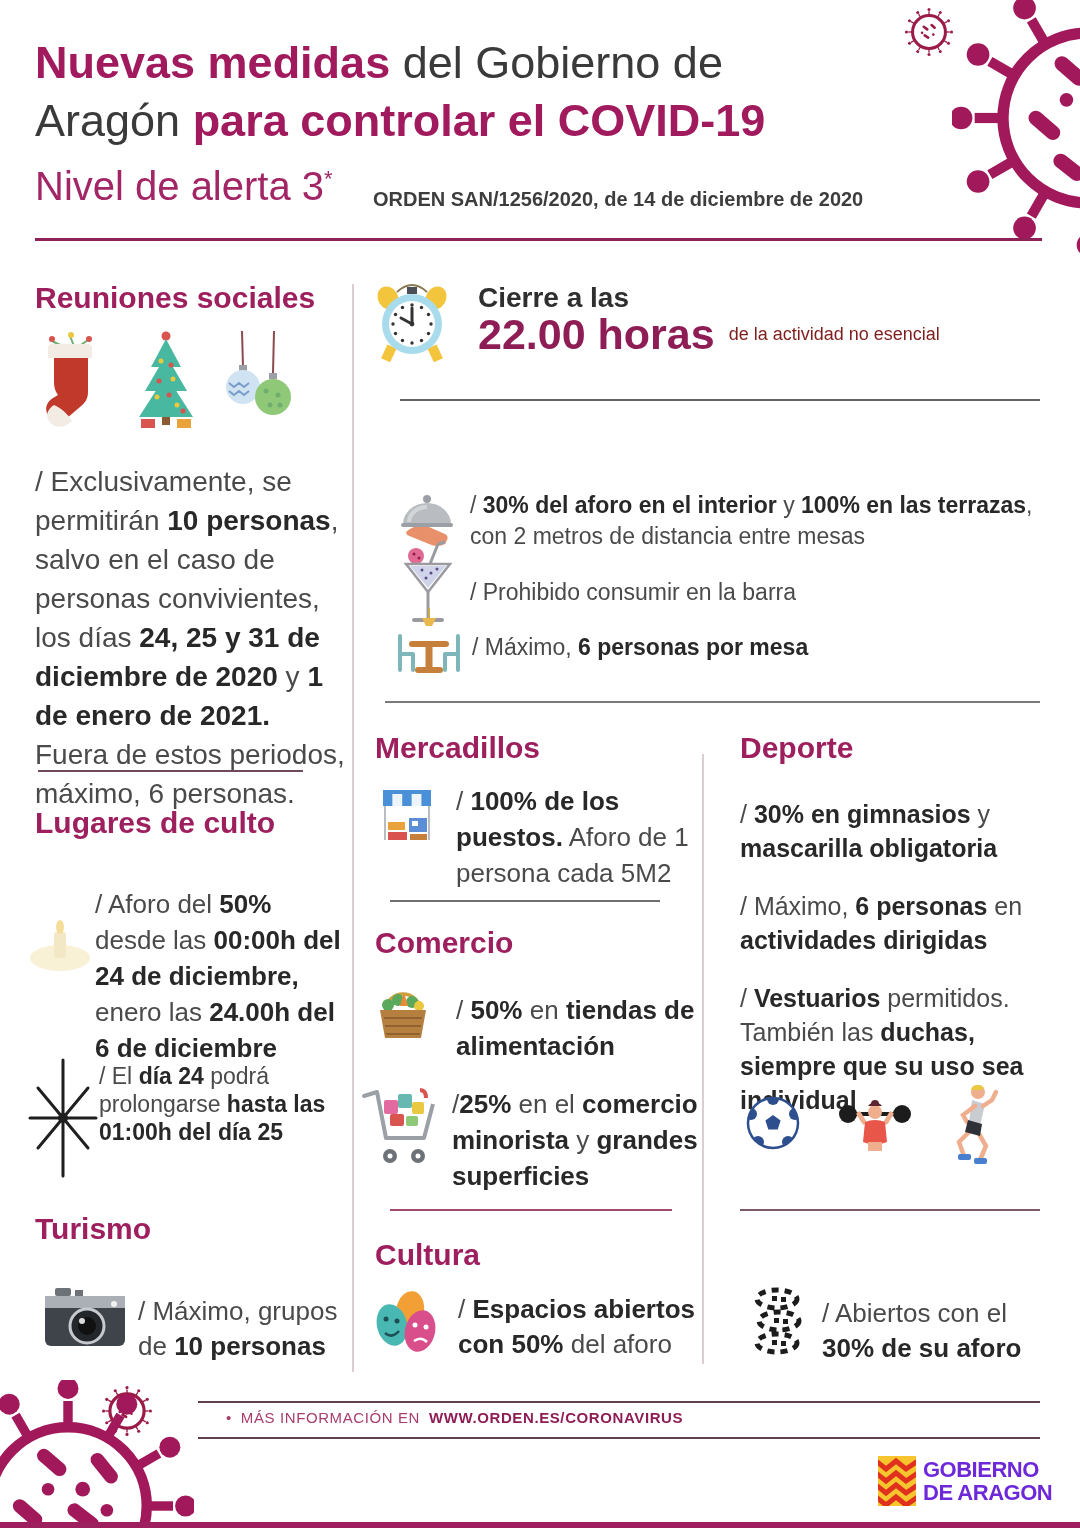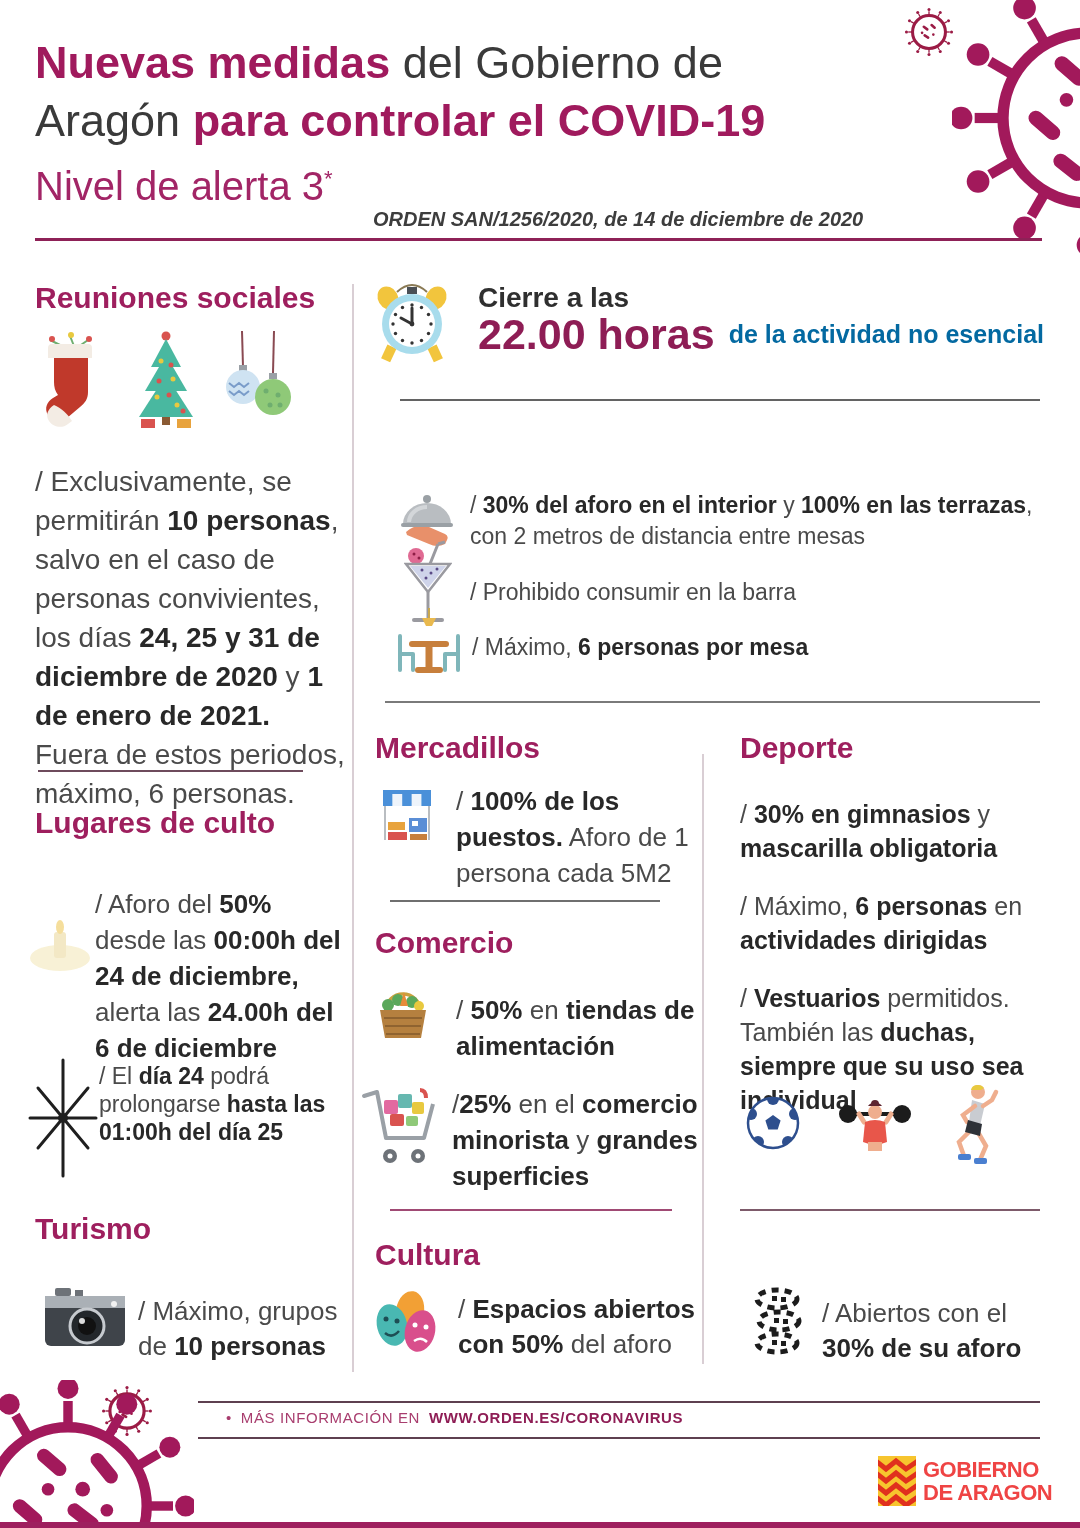--- a/index.html
+++ b/index.html
@@ -7,29 +7,29 @@
         font-family:"Liberation Sans",sans-serif;margin:0 auto}
   .abs{position:absolute}
   .sec-h{position:absolute;font-weight:700;font-size:30px;color:#9E1F5E}
   .rich{position:absolute;color:#4a4a4a;font-weight:400}
   .rich .b{font-weight:700;color:#282828}
   .rule{position:absolute}
   .title{position:absolute;left:35px;top:34px;font-size:45px;line-height:58px;color:#3a3a3a;font-weight:400;width:840px}
   .title .acc{font-weight:700;color:#A01A5D}
   .alert{position:absolute;left:35px;top:164px;font-size:40px;color:#A22566;font-weight:400}
   .alert sup{font-size:55%;vertical-align:super}
-  .order{position:absolute;left:373px;top:208px;font-size:20px;font-style:italic;font-weight:700;color:#3d3d3d}
+  .order{position:absolute;left:373px;top:188px;font-size:20px;font-weight:700;color:#3d3d3d}
   .cierre1{position:absolute;left:478px;top:282px;font-size:28px;font-weight:700;color:#2f2f2f}
   .cierre2{position:absolute;left:478px;top:310px;display:flex;align-items:center;gap:14px;white-space:nowrap}
   .cierre2 .time{font-size:43px;font-weight:700;color:#8E1D55}
-  .cierre2 .sfx{font-size:25px;font-weight:700;color:#0369a1}
+  .cierre2 .sfx{font-size:18px;font-weight:400;color:#7f1d1d}
   .footer-info{position:absolute;left:226px;top:1409px;font-size:15px;letter-spacing:.6px;color:#A83D6E;display:flex;align-items:baseline;gap:9px;white-space:nowrap}
   .footer-info .url{font-weight:700;color:#8E1D55}
   .logo{position:absolute;left:878px;top:1456px;display:flex;gap:7px;align-items:center}
-  .logo .txt{font-size:22px;font-weight:800;line-height:23px;color:#ef4444;letter-spacing:-.5px}
+  .logo .txt{font-size:22px;font-weight:800;line-height:23px;color:#6d28d9;letter-spacing:-.5px}
   .vline{position:absolute;width:2px;background:#d9ced4}
 </style>
 </head>
 <body>
 
 <svg width="0" height="0" style="position:absolute" aria-hidden="true">
   <defs>
     <symbol id="virus" viewBox="0 0 240 240">
       <g stroke="#A2195B" stroke-width="9">
         <line x1="195" y1="120" x2="220" y2="120"></line>
@@ -234,21 +234,21 @@
 
   <div class="rich" style="left:35px;top:462px;width:312px;font-size:28px;line-height:39px"><span>/ Exclusivamente, se permitirán </span><span class="b">10 personas</span><span>, salvo en el caso de personas convivientes, los días </span><span class="b">24, 25 y 31 de diciembre de 2020</span><span> y </span><span class="b">1 de enero de 2021.</span><span> Fuera de estos periodos, máximo, 6 personas.</span></div>
   <div class="rule" style="left:38px;top:770px;width:265px;height:2px;background:#6e4b5c"></div>
 
   <div class="sec-h" style="left:35px;top:806px">Lugares de culto</div>
   <svg class="abs" style="left:28px;top:918px;width:64px;height:58px;opacity:.85" viewBox="0 0 64 58">
     <ellipse cx="32" cy="40" rx="30" ry="13" fill="#f7efcf"></ellipse>
     <rect x="26" y="14" width="12" height="26" rx="3" fill="#f1e4bc"></rect>
     <ellipse cx="32" cy="9" rx="4" ry="7" fill="#f4d98b"></ellipse>
   </svg>
-  <div class="rich" style="left:95px;top:886px;width:252px;font-size:26px;line-height:36px"><span>/ Aforo del </span><span class="b">50%</span><span> desde las </span><span class="b">00:00h del 24 de diciembre,</span><span> alerta las </span><span class="b">24.00h del 6 de diciembre</span></div>
+  <div class="rich" style="left:95px;top:886px;width:252px;font-size:26px;line-height:36px"><span>/ Aforo del </span><span class="b">50%</span><span> desde las </span><span class="b">00:00h del 24 de diciembre,</span><span> enero las </span><span class="b">24.00h del 6 de diciembre</span></div>
   <svg class="abs" style="left:18px;top:1058px;width:90px;height:120px" viewBox="0 0 90 120">
     <g stroke="#1f1f1f" stroke-width="3" stroke-linecap="round">
       <line x1="45" y1="2" x2="45" y2="118"></line>
       <line x1="12" y1="60" x2="78" y2="60"></line>
       <line x1="20" y1="30" x2="70" y2="90"></line>
       <line x1="70" y1="30" x2="20" y2="90"></line>
     </g>
     <circle cx="45" cy="60" r="5" fill="#1f1f1f"></circle>
   </svg>
   <div class="rich" style="left:99px;top:1062px;width:258px;font-size:23px;line-height:28px"><span>/ El </span><span class="b">día 24</span><span> podrá prolongarse </span><span class="b">hasta las 01:00h del día 25</span></div>

